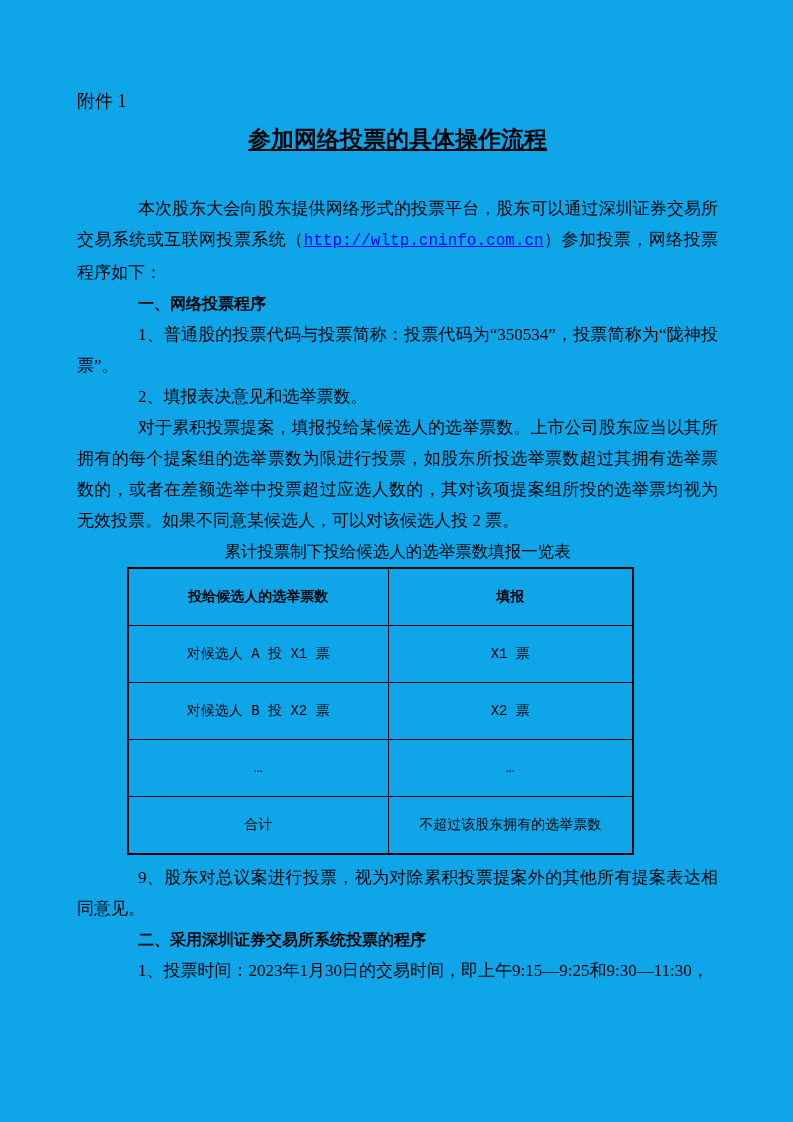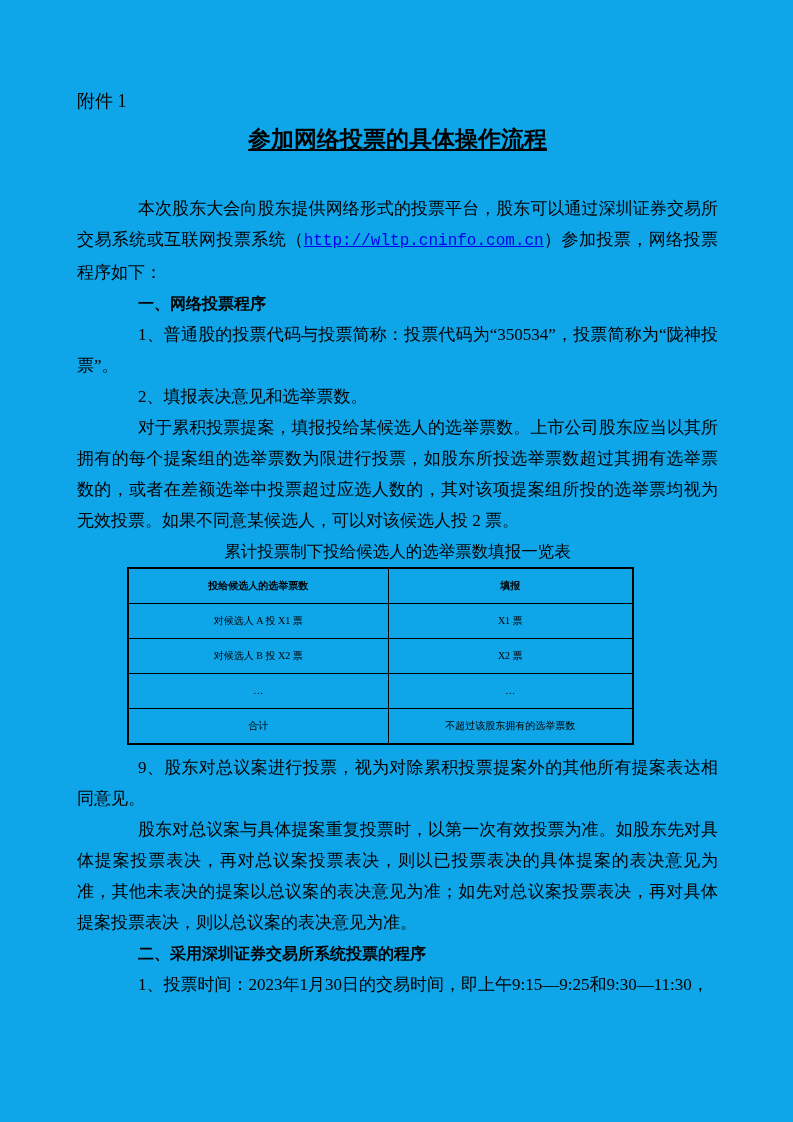--- a/index.html
+++ b/index.html
@@ -54,24 +54,25 @@
     table-layout: fixed;
     width: 505px;
     margin: 0 0 7px 50px;
     border: 2px solid #000;
   }
   table.ballot th, table.ballot td {
     border: 1px solid #000;
     height: 30px;
     text-align: center;
     vertical-align: middle;
-    font-size: 10px;
+    font-size: 14px;
     line-height: 1.2;
-    padding: 2px 4px;
+    padding: 13px 4px;
     font-weight: normal;
+    font-family: Liberation Mono, monospace;
   }
   table.ballot th { font-weight: bold; }
   a.doc-link {
     color: #0000EE;
     text-decoration: underline;
     font-family: "Liberation Mono", "DejaVu Sans Mono", monospace;
     font-size: 16px;
     cursor: pointer;
   }
 </style>
@@ -121,19 +122,18 @@
     </tr>
     <tr>
       <td>合计</td>
       <td>不超过该股东拥有的选举票数</td>
     </tr>
   </tbody>
     </table>
 
   <p class="body-par">9、股东对总议案进行投票，视为对除累积投票提案外的其他所有提案表达相同意见。</p>
 
-  <p class="body-par">股东对总议案与具体提案重复投票时，以第一次有效投票为准。如股东先对具体提案投票表决，再对总议案投票表决，则以已投票表决的具体提案的表决意见为准，其他未表决的提案以总议案的表决意见为准；如先对总议案投票表决，再对具体提案投票表决，则以总议案的表决意见为准。</p>
 
   <p class="heading">二、采用深圳证券交易所系统投票的程序</p>
 
   <p class="body-par">1、投票时间：2023年1月30日的交易时间，即上午9:15—9:25和9:30—11:30，</p>
 
 </div>
 
 </body></html>

